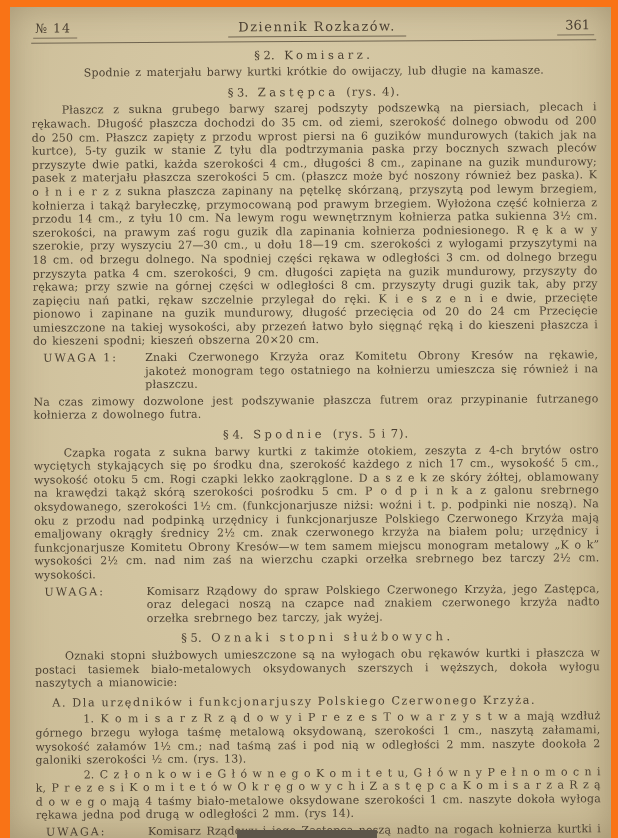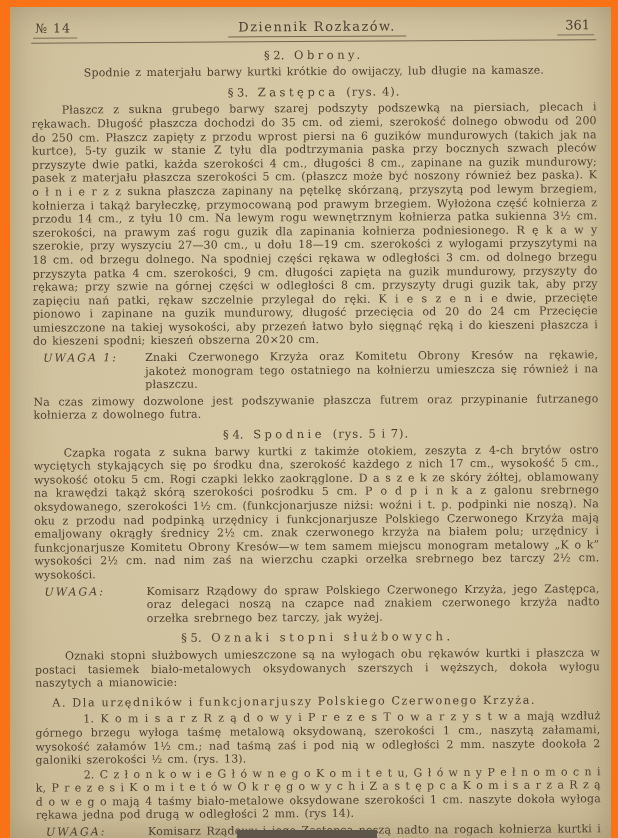--- a/index.html
+++ b/index.html
@@ -57,21 +57,20 @@
   .para.numbered{text-indent:48px;}
   .uwaga{
     display:flex;
     margin:3px 0 2px 0;
   }
   .uwaga .uwaga-label{
     flex:0 0 102px;
     letter-spacing:2px;
     padding-left:10px;
     white-space:nowrap;
-    font-style:italic;
   }
   .uwaga .uwaga-body{
     flex:1;
     text-align:justify;
     word-spacing:1.5px;
     letter-spacing:.15px;
   }
   .sub-heading-a{
     margin:6px 0 3px 0;
     padding-left:17px;
@@ -95,21 +94,21 @@
     <div class="content">
 
       <div class="header">
         <span class="issue">№ 14</span>
         <span class="title">Dziennik Rozkazów.</span>
         <span class="pageno">361</span>
       </div>
 
       <div class="sec-heading">
         <span class="prefix">§ 2.</span>
-        <span class="name">Obrony.</span>
+        <span class="name">Komisarz.</span>
       </div>
       <p class="para centered">Spodnie z materjału barwy kurtki krótkie do owijaczy, lub długie na kamasze.</p>
 
       <div class="sec-heading">
         <span class="prefix">§ 3.</span>
         <span class="name">Zastępca</span>
         <span class="suffix">(rys. 4).</span>
       </div>
       <p class="para">Płaszcz z sukna grubego barwy szarej podszyty podszewką na piersiach, plecach i rękawach. Długość płaszcza dochodzi do 35 cm. od ziemi, szerokość dolnego obwodu od 200 do 250 cm. Płaszcz zapięty z przodu wprost piersi na 6 guzików mundurowych (takich jak na kurtce), 5-ty guzik w stanie  Z tyłu dla podtrzymania paska przy bocznych szwach pleców przyszyte dwie patki, każda szerokości 4 cm., długości 8 cm., zapinane na guzik mundurowy; pasek z materjału płaszcza szerokości 5 cm. (płaszcz może być noszony również bez paska). K o ł n i e r z z sukna płaszcza zapinany na pętelkę skórzaną, przyszytą pod lewym brzegiem, kołnierza i takąż baryłeczkę, przymocowaną pod prawym brzegiem. Wyłożona część kołnierza z przodu 14 cm., z tyłu 10 cm. Na lewym rogu wewnętrznym kołnierza patka sukienna 3½ cm. szerokości, na prawym zaś rogu guzik dla zapinania kołnierza podniesionego. R ę k a w y szerokie, przy wyszyciu 27—30 cm., u dołu 18—19 cm. szerokości z wyłogami przyszytymi na 18 cm. od brzegu dolnego. Na spodniej części rękawa w odległości 3 cm. od dolnego brzegu przyszyta patka 4 cm. szerokości, 9 cm. długości zapięta na guzik mundurowy, przyszyty do rękawa; przy szwie na górnej części w odległości 8 cm. przyszyty drugi guzik tak, aby przy zapięciu nań patki, rękaw szczelnie przylegał do ręki. K i e s z e n i e dwie, przecięte pionowo i zapinane na guzik mundurowy, długość przecięcia od 20 do 24 cm  Przecięcie umieszczone na takiej wysokości, aby przezeń łatwo było sięgnąć ręką i do kieszeni płaszcza i do kieszeni spodni; kieszeń obszerna 20×20 cm.</p>
 

